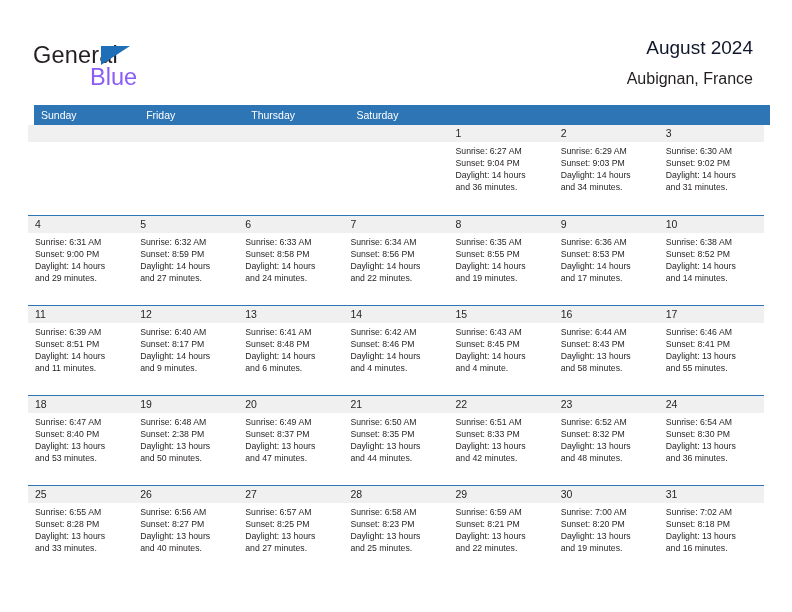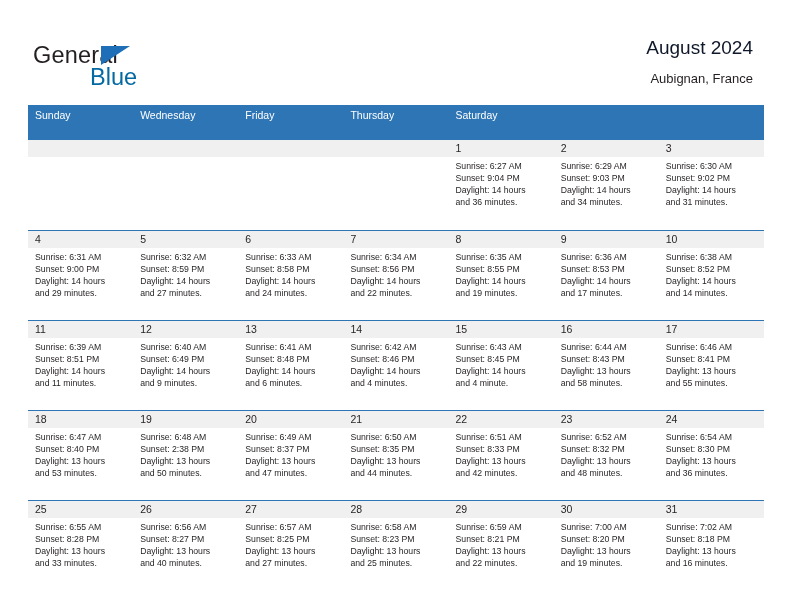--- a/index.html
+++ b/index.html
@@ -53,57 +53,58 @@
     width: 0;
     height: 0;
     border-left: 29px solid #1e6fb8;
     border-bottom: 19px solid transparent;
   }
   .logo-blue {
     position: absolute;
     left: 57px;
     top: 22px;
     font-size: 23.5px;
-    color: #0369a1;
+    color: #8b5cf6;
     line-height: 26px;
     white-space: nowrap;
   }
   .title-block {
     position: absolute;
     right: 39px;
     top: 30px;
     text-align: right;
   }
   .month-title {
     font-size: 19px;
     font-weight: normal;
     color: #0f172a;
     line-height: 36px;
     white-space: nowrap;
   }
   .location {
-    font-size: 13px;
+    font-size: 16px;
     color: #231f20;
     line-height: 22px;
     margin-top: 2px;
     white-space: nowrap;
   }
 
   
   .calendar {
     position: absolute;
     left: 28px;
     top: 105px;
     width: 736px;
   }
   .dow-row {
     display: flex;
     width: 736px;
-    height: 35px;
+    height: 20px;
     background: #2e75b6;
+    margin-left: 6px;
   }
   .dow-cell {
     width: 105.14px;
     box-sizing: border-box;
     padding-left: 7px;
     color: #ffffff;
     font-size: 10.5px;
     line-height: 20px;
     white-space: nowrap;
   }
@@ -159,21 +160,20 @@
     </div>
     <div class="title-block">
       <div class="month-title">August 2024</div>
       <div class="location">Aubignan, France</div>
     </div>
   </div>
 
   <div class="calendar">
     <div class="dow-row" id="dow-row">
         <div class="dow-cell">Sunday</div>
-        <div class="dow-cell">Wednesday</div>
         <div class="dow-cell">Friday</div>
         <div class="dow-cell">Thursday</div>
         <div class="dow-cell">Saturday</div>
       </div>
     <div id="weeks-container">
         <div class="week-row">
           <div class="day-cell empty">
             <div class="day-num-band"></div>
             <div class="day-body"></div>
           </div>
@@ -289,21 +289,21 @@
               <div>Sunrise: 6:39 AM</div>
               <div>Sunset: 8:51 PM</div>
               <div>Daylight: 14 hours</div>
               <div>and 11 minutes.</div>
             </div>
           </div>
           <div class="day-cell">
             <div class="day-num-band">12</div>
             <div class="day-body">
               <div>Sunrise: 6:40 AM</div>
-              <div>Sunset: 6:49 PM</div>
+              <div>Sunset: 8:17 PM</div>
               <div>Daylight: 14 hours</div>
               <div>and 9 minutes.</div>
             </div>
           </div>
           <div class="day-cell">
             <div class="day-num-band">13</div>
             <div class="day-body">
               <div>Sunrise: 6:41 AM</div>
               <div>Sunset: 8:48 PM</div>
               <div>Daylight: 14 hours</div>

